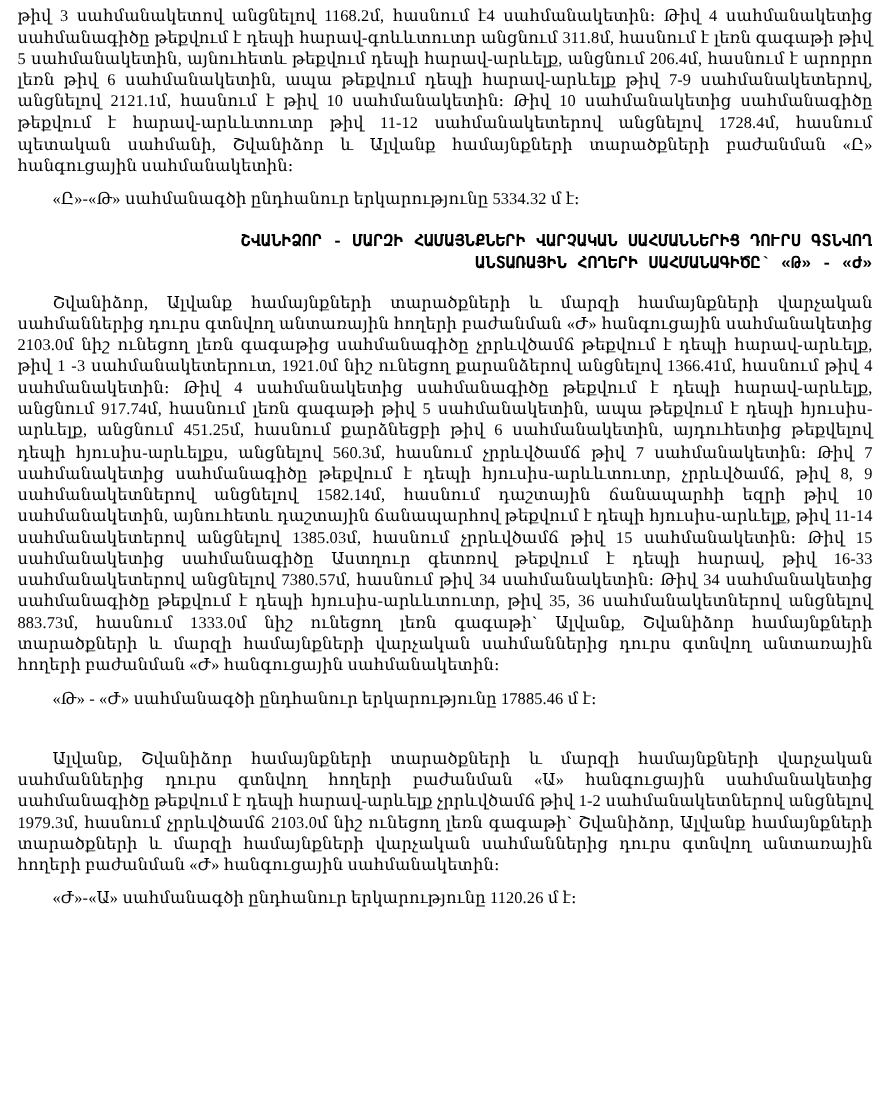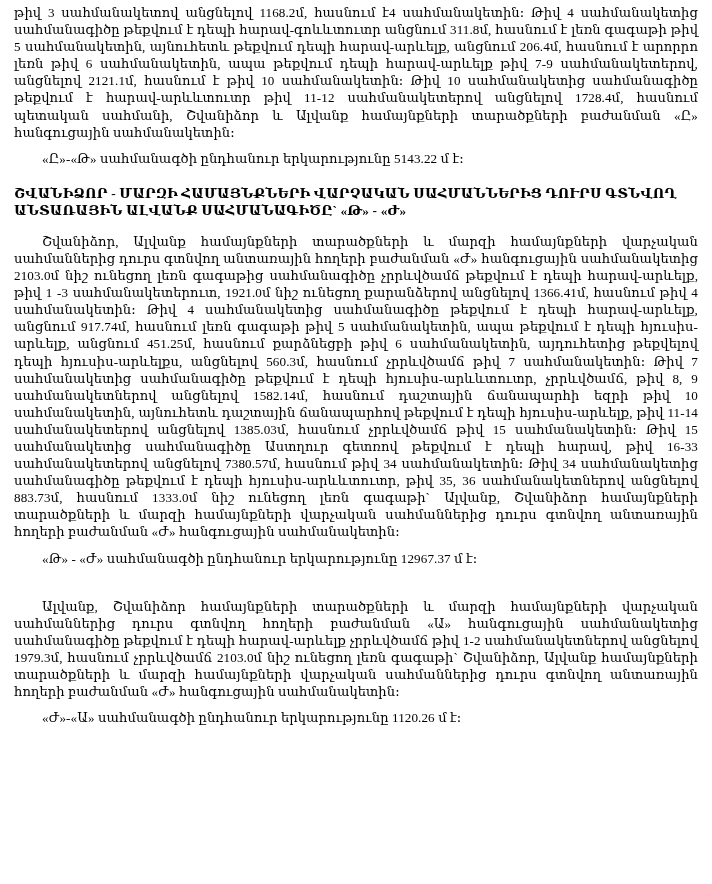--- a/index.html
+++ b/index.html
@@ -33,53 +33,54 @@
     text-indent: 28px;
   }
   .noindent {
     text-indent: 0;
   }
   .quoted-line {
     text-indent: 28px;
     margin-top: 2px;
   }
   .heading {
-    text-align: left;
+    text-align: right;
     font-size: 13.3px;
     line-height: 17.5px;
     font-weight: bold;
     letter-spacing: 0.15px;
+    font-family: Liberation Mono, monospace;
   }
   .gap-s { height: 7px; }
   .gap-m { height: 13px; }
   .gap-l { height: 18px; }
 </style>
 </head>
 <body>
 
 <div class="page">
 
   <p class="body-par noindent">թիվ 3 սահմանակետով անցնելով 1168.2մ, հասնում է4 սահմանակետին։ Թիվ 4 սահմանակետից սահմանագիծը թեքվում է դեպի հարավ-գոևևտուտր անցնում 311.8մ, հասնում է լեռն գագաթի թիվ 5 սահմանակետին, այնուհետև թեքվում դեպի հարավ-արևելք, անցնում 206.4մ, հասնում է արորրո լեռն թիվ 6 սահմանակետին, ապա թեքվում դեպի հարավ-արևելք թիվ 7-9 սահմանակետերով, անցնելով 2121.1մ, հասնում է թիվ 10 սահմանակետին։ Թիվ 10 սահմանակետից սահմանագիծը թեքվում է հարավ-արևևտուտր թիվ 11-12 սահմանակետերով անցնելով 1728.4մ,  հասնում պետական սահմանի, Շվանիձոր և Ալվանք համայնքների տարածքների բաժանման  «Ը» հանգուցային սահմանակետին։</p>
 
   <div class="gap-s"></div>
 
-  <p class="quoted-line">«Ը»-«Թ» սահմանագծի ընդհանուր երկարությունը 5143.22  մ է։</p>
+  <p class="quoted-line">«Ը»-«Թ» սահմանագծի ընդհանուր երկարությունը 5334.32  մ է։</p>
 
   <div class="gap-l"></div>
 
   <p class="heading">ՇՎԱՆԻՁՈՐ - ՄԱՐԶԻ ՀԱՄԱՅՆՔՆԵՐԻ ՎԱՐՉԱԿԱՆ ՍԱՀՄԱՆՆԵՐԻՑ ԴՈՒՐՍ ԳՏՆՎՈՂ</p>
-  <p class="heading">ԱՆՏԱՌԱՅԻՆ ԱԼՎԱՆՔ ՍԱՀՄԱՆԱԳԻԾԸ` «Թ» - «Ժ»</p>
+  <p class="heading">ԱՆՏԱՌԱՅԻՆ ՀՈՂԵՐԻ ՍԱՀՄԱՆԱԳԻԾԸ` «Թ» - «Ժ»</p>
 
   <div class="gap-m"></div>
 
   <p class="body-par">Շվանիձոր, Ալվանք համայնքների տարածքների և մարզի համայնքների վարչական սահմաններից դուրս գտնվող անտառային հողերի բաժանման «Ժ» հանգուցային սահմանակետից 2103.0մ նիշ ունեցող լեռն գագաթից սահմանագիծը չրրևվծամճ թեքվում է դեպի հարավ-արևելք, թիվ 1 -3 սահմանակետերուտ, 1921.0մ նիշ ունեցող քարանձերով անցնելով 1366.41մ, հասնում թիվ 4 սահմանակետին։ Թիվ 4 սահմանակետից սահմանագիծը թեքվում է դեպի հարավ-արևելք, անցնում 917.74մ, հասնում լեռն գագաթի թիվ 5 սահմանակետին, ապա թեքվում է դեպի հյուսիս-արևելք, անցնում 451.25մ, հասնում քարձնեցբի թիվ 6 սահմանակետին, այդուհետից թեքվելով դեպի հյուսիս-արևելքս, անցնելով 560.3մ, հասնում չրրևվծամճ թիվ 7 սահմանակետին։ Թիվ 7 սահմանակետից սահմանագիծը թեքվում է դեպի հյուսիս-արևևտուտր, չրրևվծամճ, թիվ 8, 9 սահմանակետներով անցնելով 1582.14մ, հասնում դաշտային ճանապարհի եզրի թիվ 10 սահմանակետին, այնուհետև դաշտային ճանապարհով թեքվում է դեպի հյուսիս-արևելք, թիվ 11-14 սահմանակետերով անցնելով 1385.03մ, հասնում չրրևվծամճ թիվ 15 սահմանակետին։ Թիվ 15 սահմանակետից սահմանագիծը Աստղուր գետռով թեքվում է դեպի հարավ, թիվ 16-33 սահմանակետերով անցնելով 7380.57մ, հասնում թիվ 34 սահմանակետին։ Թիվ 34 սահմանակետից սահմանագիծը թեքվում է դեպի հյուսիս-արևևտուտր, թիվ 35, 36 սահմանակետներով անցնելով 883.73մ, հասնում 1333.0մ նիշ ունեցող լեռն գագաթի` Ալվանք, Շվանիձոր համայնքների տարածքների և մարզի համայնքների վարչական սահմաններից դուրս գտնվող անտառային հողերի բաժանման «Ժ» հանգուցային սահմանակետին։</p>
 
   <div class="gap-s"></div>
 
-  <p class="quoted-line">«Թ» - «Ժ» սահմանագծի ընդհանուր երկարությունը 12967.37 մ է։</p>
+  <p class="quoted-line">«Թ» - «Ժ» սահմանագծի ընդհանուր երկարությունը 17885.46 մ է։</p>
 
   <div class="gap-l"></div>
 
 
   <div class="gap-m"></div>
 
   <p class="body-par">Ալվանք, Շվանիձոր համայնքների տարածքների և մարզի համայնքների վարչական սահմաններից դուրս գտնվող հողերի բաժանման «Ա» հանգուցային սահմանակետից սահմանագիծը թեքվում է դեպի հարավ-արևելք չրրևվծամճ թիվ 1-2 սահմանակետներով անցնելով 1979.3մ,  հասնում չրրևվծամճ 2103.0մ նիշ ունեցող լեռն գագաթի` Շվանիձոր, Ալվանք համայնքների տարածքների և մարզի համայնքների վարչական սահմաններից դուրս գտնվող անտառային հողերի բաժանման «Ժ» հանգուցային սահմանակետին։</p>
 
   <div class="gap-s"></div>
 

